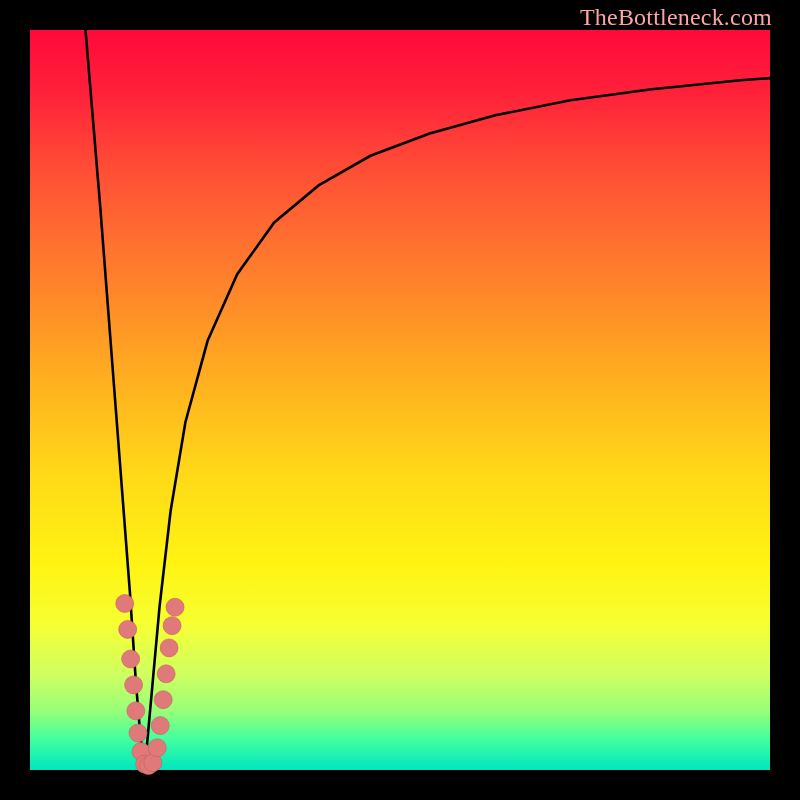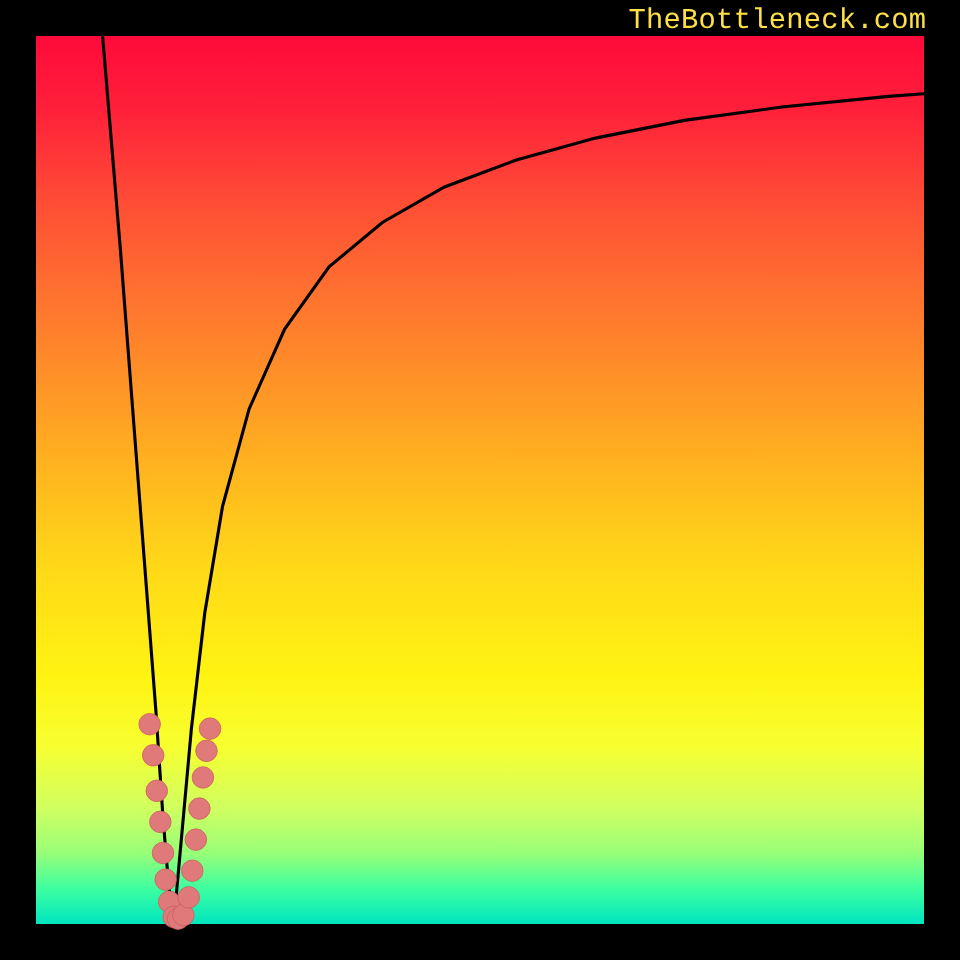--- a/index.html
+++ b/index.html
@@ -37,24 +37,24 @@
       #d0ff60 87%,
       #98ff78 92%,
       #3effa0 96%,
       #00e5c0 100%
     );
   }
   .watermark {
     position: absolute;
     top: 4px;
     right: 28px;
-    font-family: Liberation Mono, monospace;
+    font-family: Liberation Serif, serif;
     font-size: 24px;
     font-weight: 500;
-    color: #fde047;
+    color: #fca5a5;
     letter-spacing: 0.2px;
     user-select: none;
   }
   svg.curves {
     position: absolute;
     left: 0;
     top: 0;
     width: 740px;
     height: 740px;
     overflow: visible;

